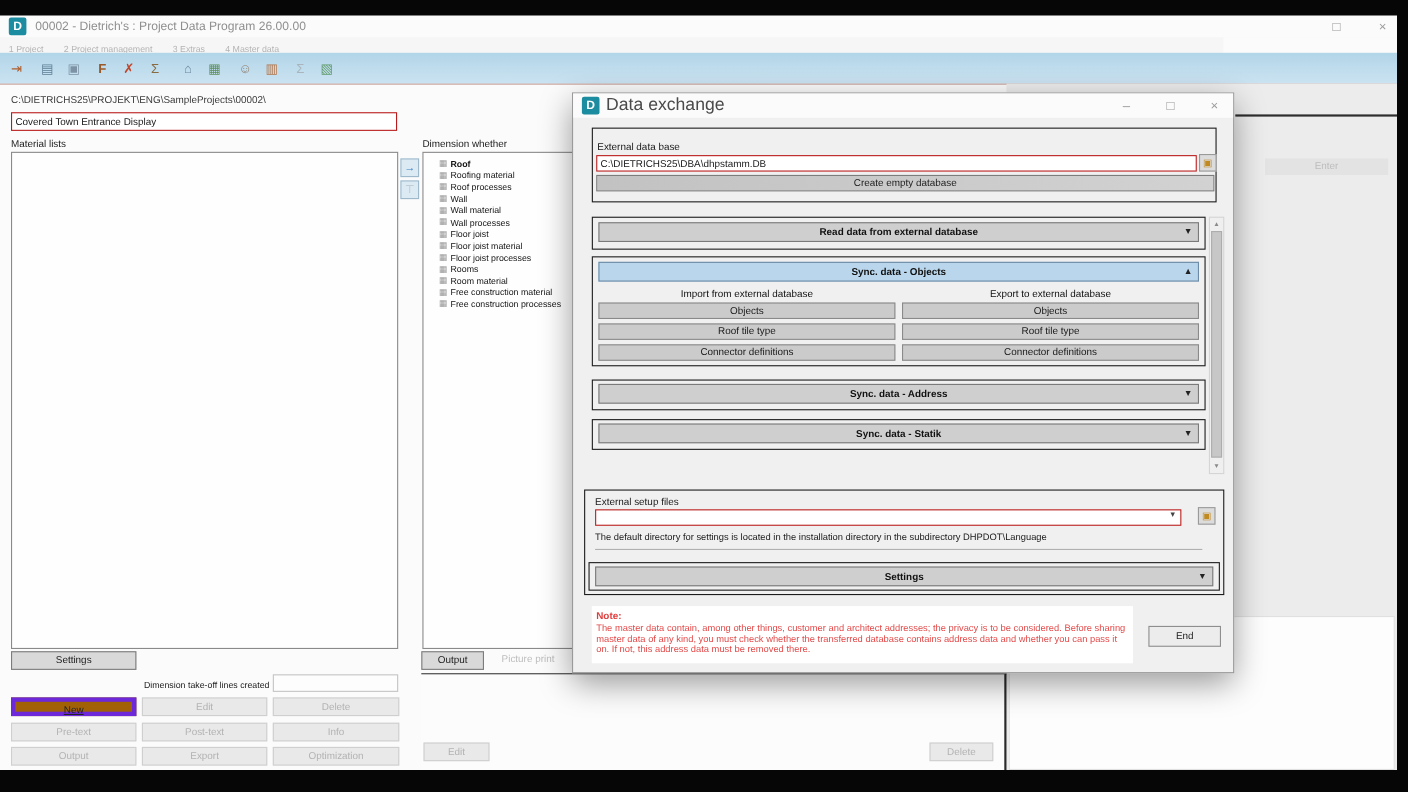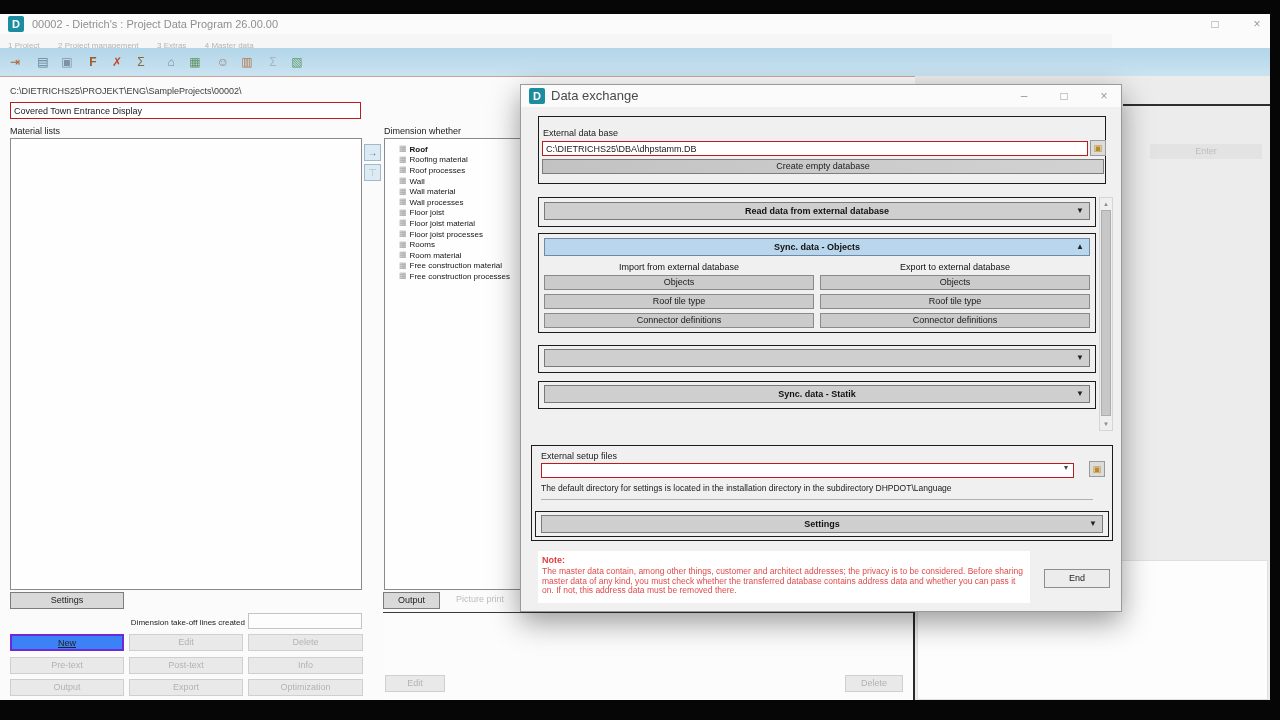--- a/index.html
+++ b/index.html
@@ -35,21 +35,21 @@
   .tlabel { font-size:8px; color:#141414; white-space:nowrap; }
   .trow.bold .tlabel { font-weight:bold; }
   .mover { position:absolute; width:17px; height:17px; background:#dceaf4; border:1px solid #9fb9cc;
            text-align:center; line-height:15px; font-size:10px; }
   #mover-right { left:364px; top:130px; color:#3a7fc1; }
   #mover-takeoff { left:364px; top:150px; color:#b9c4cc; }
 
   
   .btn { position:absolute; text-align:center; font-size:9px; color:#222;
          background:#d9d9d9; border:1px solid #7c7c7c; }
-  .btn.default { border:2px solid #6d28d9; background:#3b82f6;text-decoration:underline; }
+  .btn.default { border:4px solid #6d28d9; background:#a16207;text-decoration:underline; }
   .btn.disabled { background:#e9e9e9; border:1px solid #cfcfcf; color:#b3b3b3; }
   .btn.flat-disabled { background:transparent; border:none; color:#bdbdbd; }
 
   
   .ll { line-height:15px; }
   #lines-created-label { position:absolute; left:100px; top:604px; width:145px; font-size:8px; color:#222; text-align:right; }
   #lines-created-field { position:absolute; left:248px; top:599px; width:114px; height:16px;
                          background:#fdfdfd; border:1px solid #c4c4c4; }
 
   
@@ -59,21 +59,21 @@
   
   #right-region { position:absolute; left:915px; top:62px; width:355px; height:624px; background:#ececec; }
   #right-topline { position:absolute; left:1123px; top:90px; width:147px; height:2px; background:#2e2e2e; }
   #right-bottom-box { position:absolute; left:917px; top:546px; width:351px; height:140px;
                       background:#fdfdfd; border:1px solid #e0e0e0; }
 
   
   #dialog { position:absolute; left:520px; top:70px; width:602px; height:528px; background:#f0f0f0;
             border:1px solid #9a9a9a; box-shadow:0 10px 28px rgba(0,0,0,.4); z-index:10; }
   .dlg-titlebar { position:absolute; left:0; top:0; width:600px; height:22px; background:#fbfbfb; }
-  .dlg-title { position:absolute; left:30px; top:0; height:22px; line-height:22px; font-size:13px; color:#4a4a4a; }
+  .dlg-title { position:absolute; left:30px; top:0; height:22px; line-height:22px; font-size:16px; color:#4a4a4a; }
   .gbox { position:absolute; border:1px solid #1c1c1c; }
   .dlbl { position:absolute; font-size:9px; color:#1a1a1a; }
   .dd { position:absolute; height:18px; background:#cfcfcf; border:1px solid #7a7a7a; }
   .dd .dd-label { display:block; text-align:center; font-size:9px; font-weight:bold; color:#111; line-height:16px; }
   .dd .dd-arrow { position:absolute; right:5px; top:0; font-size:8px; line-height:16px; color:#222; }
   .dd.open { background:#b9d6ec; border:1px solid #6d8ba6; }
   .pbtn { position:absolute; width:270px; height:15px; background:#cbcbcb; border:1px solid #8a8a8a;
           text-align:center; font-size:9px; line-height:13px; color:#1a1a1a; }
   .colhdr { position:absolute; width:270px; text-align:center; font-size:9px; color:#111; }
   .mini-browse { position:absolute; width:16px; height:16px; background:#dcdcdc; border:1px solid #9a9a9a;
@@ -245,20 +245,21 @@
       <div class="colhdr" style="left:299px;top:177px">Export to external database</div>
       <div class="pbtn" style="left:23px;top:190px">Objects</div>
       <div class="pbtn" style="left:299px;top:190px">Objects</div>
       <div class="pbtn" style="left:23px;top:209px">Roof tile type</div>
       <div class="pbtn" style="left:299px;top:209px">Roof tile type</div>
       <div class="pbtn" style="left:23px;top:228px">Connector definitions</div>
       <div class="pbtn" style="left:299px;top:228px">Connector definitions</div>
 
       <div class="gbox" style="left:17px;top:260px;width:558px;height:28px"></div>
       <div class="dd" style="left:23px;top:264px;width:546px">
+        <span class="dd-label">Sync. data - Address</span>
         <span class="dd-arrow">▼</span>
       </div>
 
       <div class="gbox" style="left:17px;top:296px;width:558px;height:28px"></div>
       <div class="dd" style="left:23px;top:300px;width:546px">
         <span class="dd-label">Sync. data - Statik</span>
         <span class="dd-arrow">▼</span>
       </div>
 
       <div class="sb">

